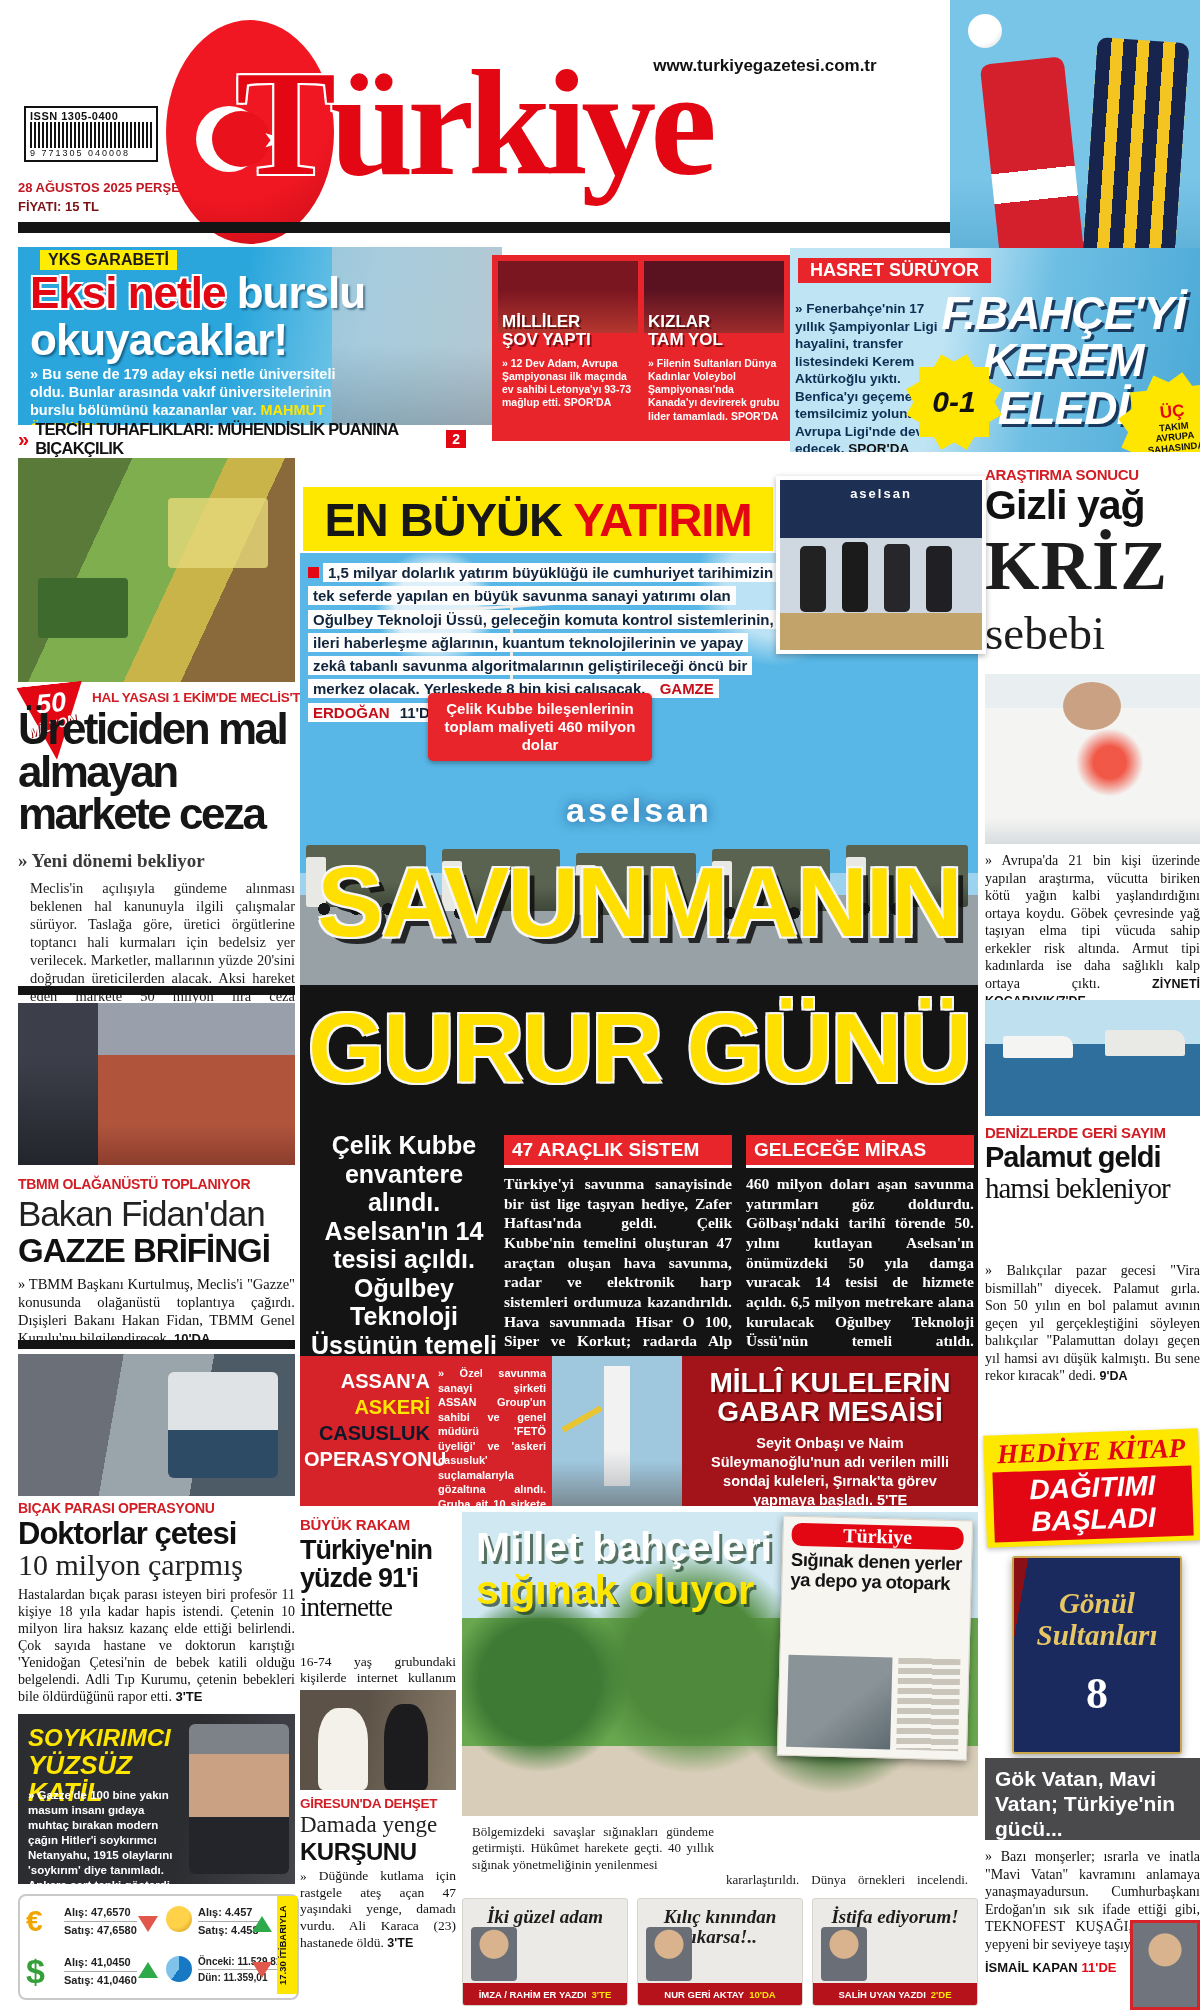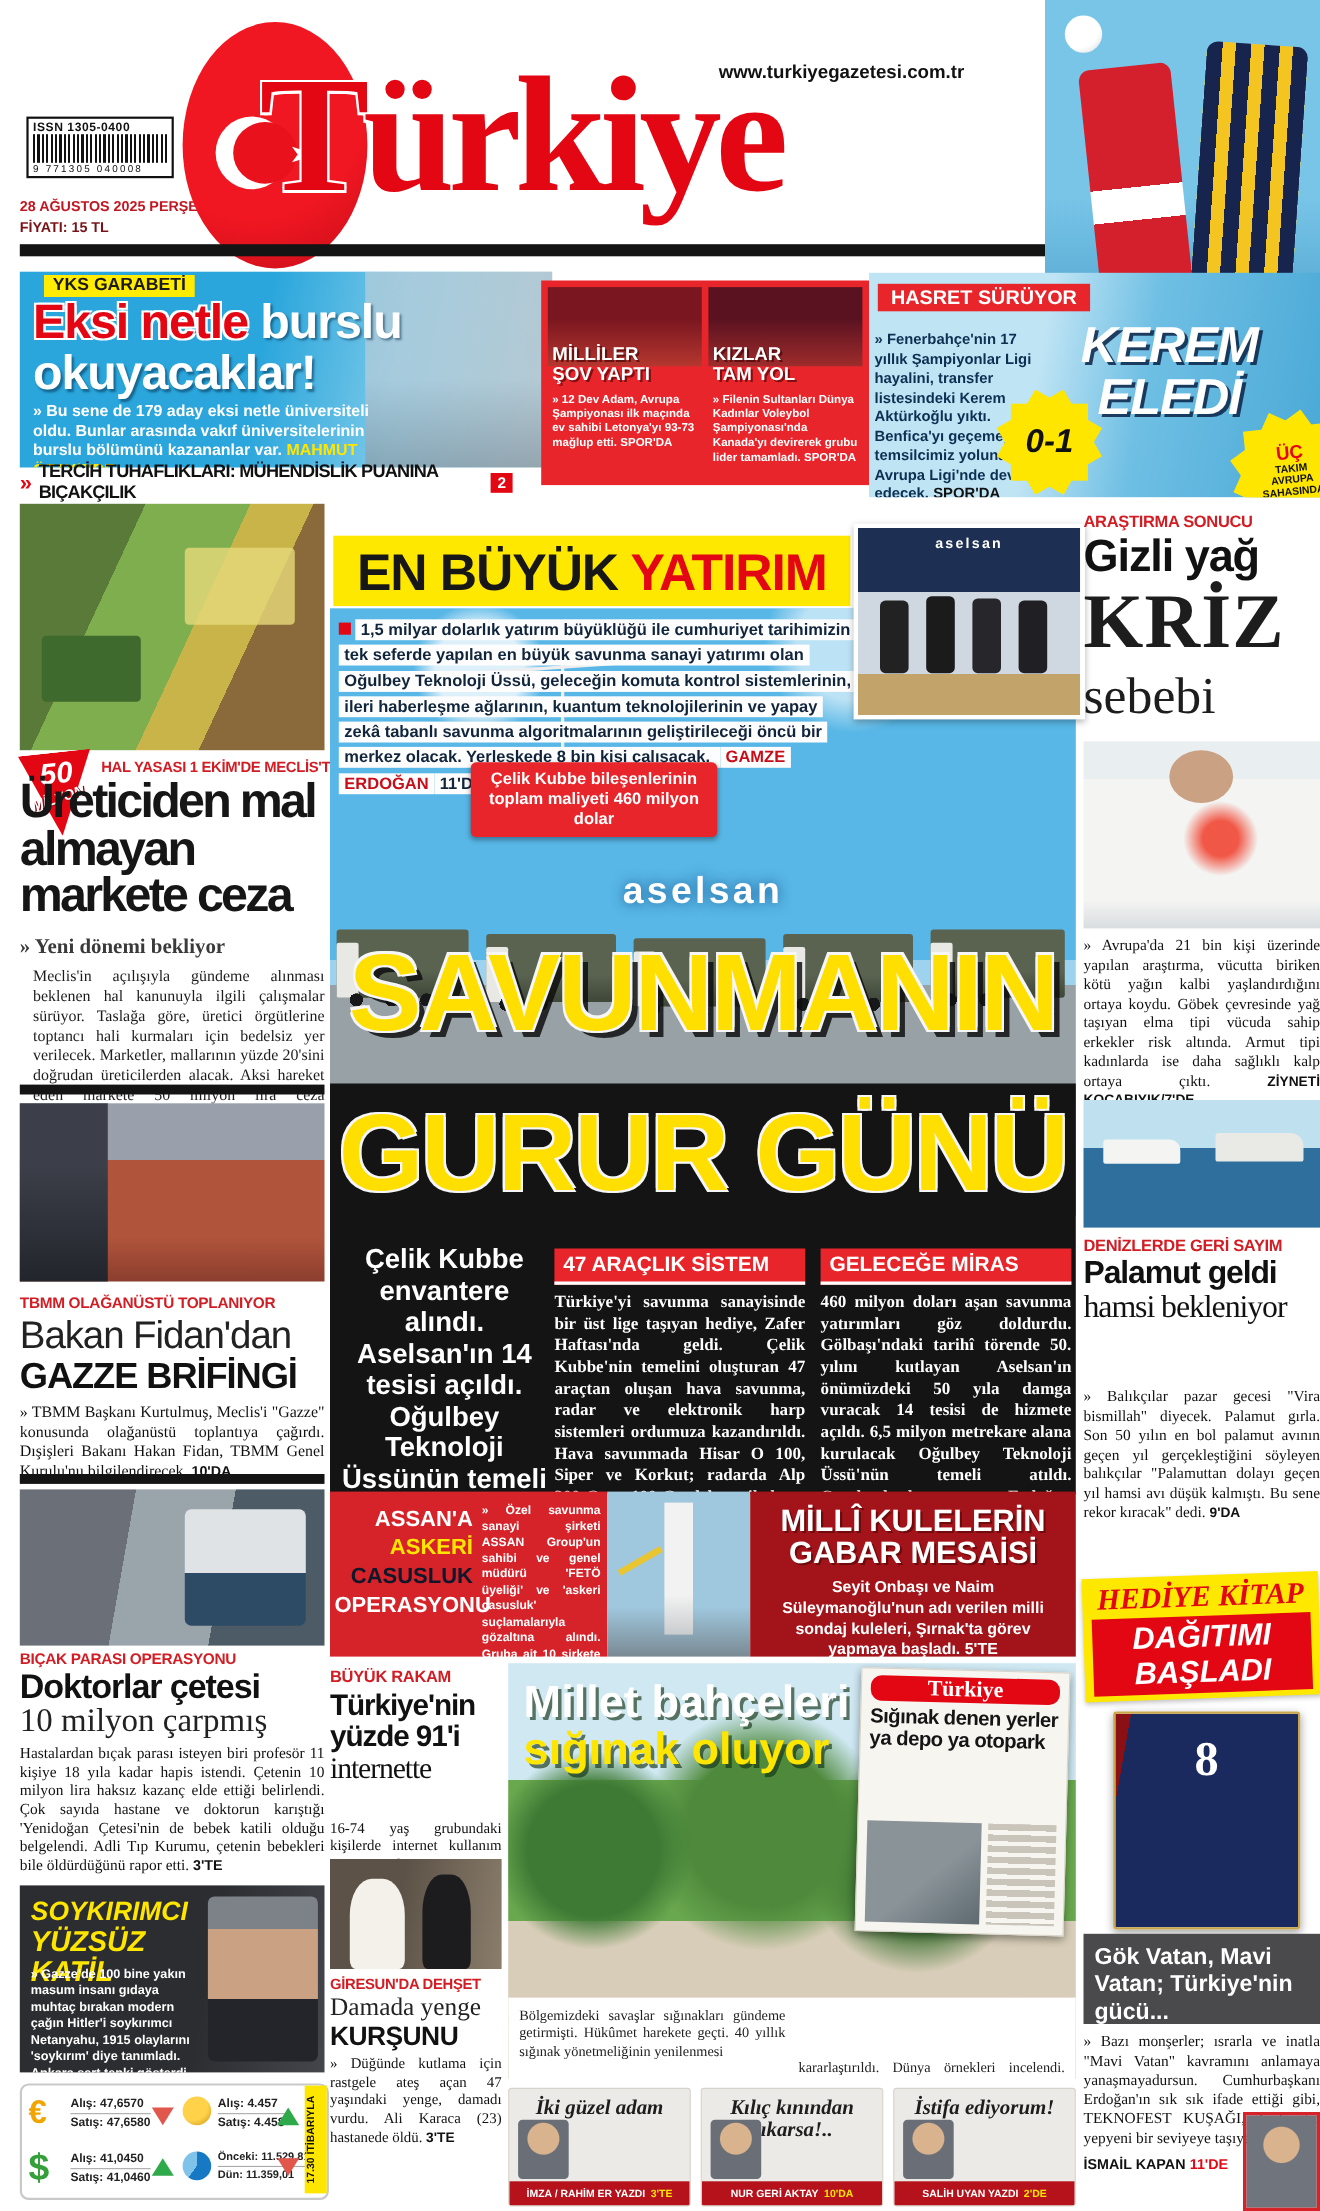--- a/index.html
+++ b/index.html
@@ -122,20 +122,21 @@
       </div>
     </div>
   </div>
 
   <div class="abs" style="left:790px;top:248px;width:410px;height:204px;background:linear-gradient(100deg,#bfe4f4 0 38%,#6fbfe4 60%,#4aa9d6 100%);overflow:hidden;">
     <div class="abs" style="left:8px;top:10px;background:#e8252b;color:#fff;font-weight:900;font-size:18px;padding:2px 12px;">HASRET SÜRÜYOR</div>
     <div class="abs" style="left:5px;top:52px;width:152px;color:#0d2f52;font-weight:800;font-size:13.5px;line-height:1.3;">
       <span>» Fenerbahçe'nin 17 yıllık Şampiyonlar Ligi hayalini, transfer listesindeki Kerem Aktürkoğlu yıktı. Benfica'yı geçemeyen temsilcimiz yoluna Avrupa Ligi'nde devam edecek. </span><span style="color:#111;font-weight:900;">SPOR'DA</span>
     </div>
     <div class="abs" style="left:140px;top:42px;width:266px;text-align:center;color:#fff;font-style:italic;font-weight:900;font-size:46px;line-height:1.03;letter-spacing:-1px;text-shadow:3px 3px 0 rgba(10,35,70,.85);">
+      <div>F.BAHÇE'Yİ</div>
       <div>KEREM</div>
       <div>ELEDİ</div>
     </div>
     <div class="abs burst" style="left:118px;top:108px;width:92px;height:92px;">
       <div class="sq"></div>
         <div class="sq r30"></div>
         <div class="sq r60"></div>
       <div class="inner" style="font-size:30px;font-weight:900;font-style:italic;color:#111;">0-1</div>
     </div>
     <div class="abs burst" style="left:332px;top:128px;width:104px;height:104px;transform:rotate(-6deg);">
@@ -401,20 +402,21 @@
 
   <div class="abs" style="left:985px;top:1432px;width:215px;height:112px;background:#ffe800;transform:rotate(-2deg);box-shadow:0 2px 5px rgba(0,0,0,.25);">
     <div style="text-align:center;color:#e30613;font-family:'Liberation Serif',serif;font-style:italic;font-weight:700;font-size:27px;padding-top:4px;">HEDİYE KİTAP</div>
     <div style="margin:2px 8px 0 8px;background:#e30613;color:#fff;text-align:center;font-weight:900;font-style:italic;font-size:28px;line-height:1.15;padding:3px 0;">
       <div>DAĞITIMI</div>
       <div>BAŞLADI</div>
     </div>
   </div>
 
   <div class="abs" style="left:1012px;top:1556px;width:166px;height:194px;background:linear-gradient(100deg,#8a1016 0 14px,#1b2a5e 14px);border:2px solid #caa64a;border-radius:3px;box-shadow:0 3px 8px rgba(0,0,0,.35);">
+    <div style="margin-top:30px;text-align:center;color:#e7c664;font-family:'Liberation Serif',serif;font-style:italic;font-weight:700;font-size:29px;line-height:1.1;padding:0 10px;">Gönül Sultanları</div>
     <div style="margin-top:16px;text-align:center;color:#fff;font-family:'Liberation Serif',serif;font-weight:700;font-size:44px;">8</div>
   </div>
 
   <div class="abs" style="left:985px;top:1758px;width:215px;height:82px;background:#4a4a4c;color:#fff;font-weight:800;font-size:21px;line-height:1.2;padding:8px 10px;box-sizing:border-box;">Gök Vatan, Mavi Vatan; Türkiye'nin gücü...</div>
   <div class="abs serif just" style="left:985px;top:1848px;width:215px;font-size:14px;line-height:1.25;">
     <div class="abs" style="right:0;top:72px;width:64px;height:84px;border:3px solid #d6232a;background:radial-gradient(circle at 50% 32%,#d8b38e 0 16px,#70757d 17px);float:right;"></div>
     <span>» Bazı monşerler; ısrarla ve inatla "Mavi Vatan" kavramını anlamaya yanaşmayadursun. Cumhurbaşkanı Erdoğan'ın sık sık ifade ettiği gibi, TEKNOFEST KUŞAĞI, Türkiye'yi yepyeni bir seviyeye taşıyacak... </span>
     <div style="margin-top:6px;font-family:'Liberation Sans',sans-serif;">
       <span class="pg" style="font-size:13px;">İSMAİL KAPAN</span>
       <span class="pg" style="color:#e30613;font-size:13px;">11'DE</span>

